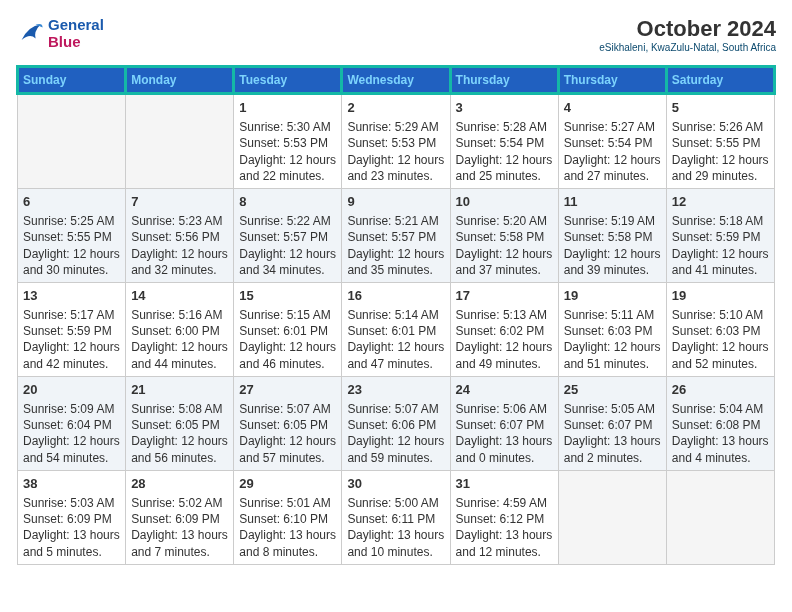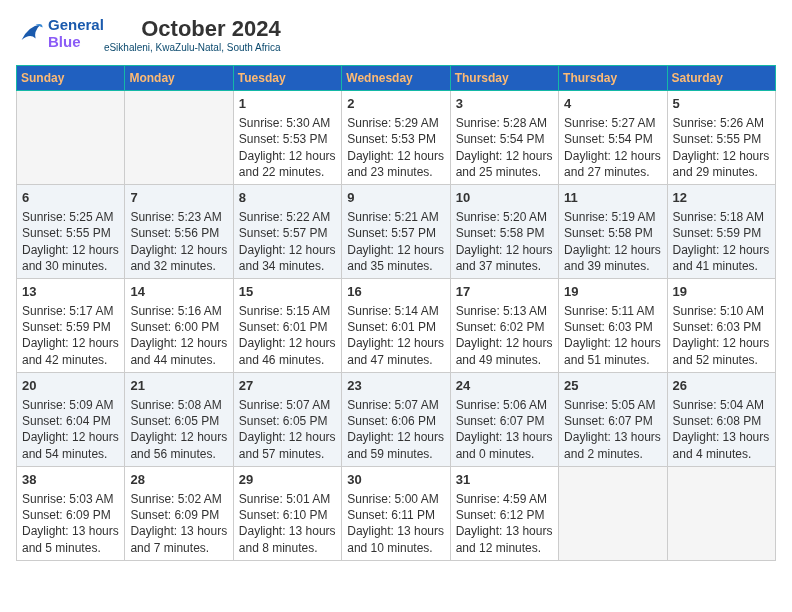--- a/index.html
+++ b/index.html
@@ -5,21 +5,21 @@
     * { box-sizing: border-box; margin: 0; padding: 0; }
     body {
       font-family: Arial, sans-serif;
       background: #fff;
       width: 792px;
       min-height: 612px;
       padding: 16px;
     }
     .header {
       display: flex;
-      justify-content: flex-start;
+      justify-content: space-between;
       align-items: flex-start;
       margin-bottom: 12px;
     }
     .logo {
       display: flex;
       align-items: center;
       gap: 4px;
     }
     .logo-bird {
       width: 28px;
@@ -38,25 +38,25 @@
       font-weight: normal;
       color: #0c4a6e;
     }
     .calendar {
       width: 100%;
       border-collapse: collapse;
       font-size: 11px;
     }
     .calendar th {
       background: #2060c0;
-      color: #fdba74;
+      color: #7dd3fc;
       padding: 5px 4px;
       text-align: left;
       font-size: 12px;
-      border: 1px solid #14b8a6;
+      border: 3px solid #14b8a6;
     }
     .calendar td {
       vertical-align: top;
       border: 1px solid #ccc;
       padding: 4px 5px;
       width: calc(100%/7);
       height: 80px;
       background: #fff;
       color: #333;
       line-height: 1.4;
@@ -83,21 +83,21 @@
 <body>
 
 <div class="header">
   <div class="logo">
     <svg class="logo-bird" viewBox="0 0 40 40">
       <path d="M8 30 Q18 10 35 8 Q25 18 28 28 Q20 20 8 30Z" fill="#1a5aad"></path>
       <path d="M28 8 Q38 5 38 12 Q33 10 28 8Z" fill="#3a8ad4"></path>
     </svg>
     <div>
       <div style="font-size:15px;font-weight:bold;color:#1a5aad;">General</div>
-      <div style="font-size:15px;font-weight:bold;color:#8b5cf6;">Blue</div>
+      <div style="font-size:15px;font-weight:bold;color:#be185d;">Blue</div>
     </div>
   </div>
   <div class="title-block">
     <h1>October 2024</h1>
     <h2>eSikhaleni, KwaZulu-Natal, South Africa</h2>
   </div>
 </div>
 
 <table class="calendar">
   <thead>

